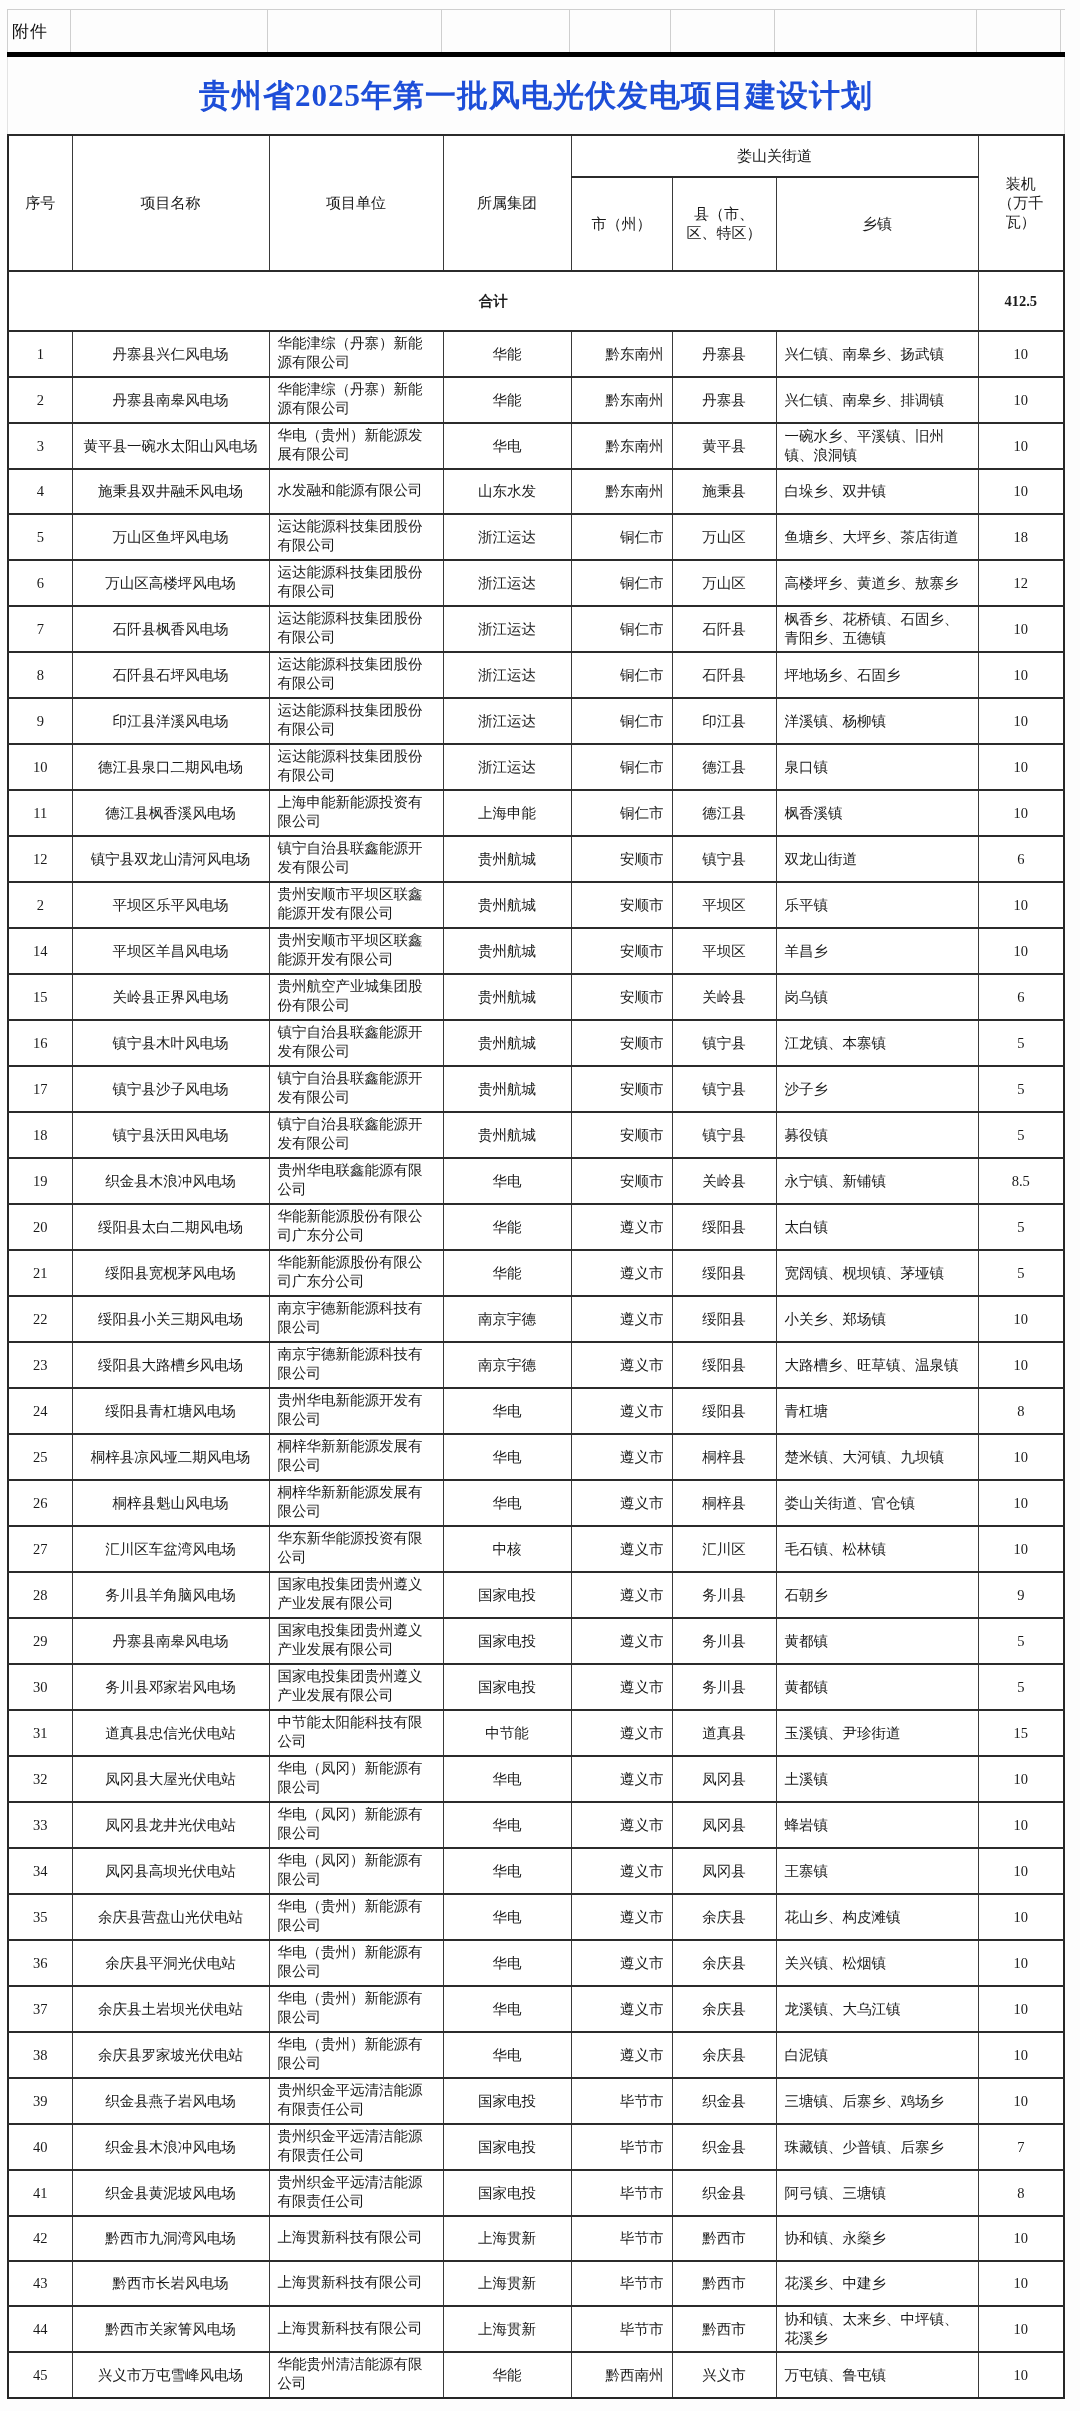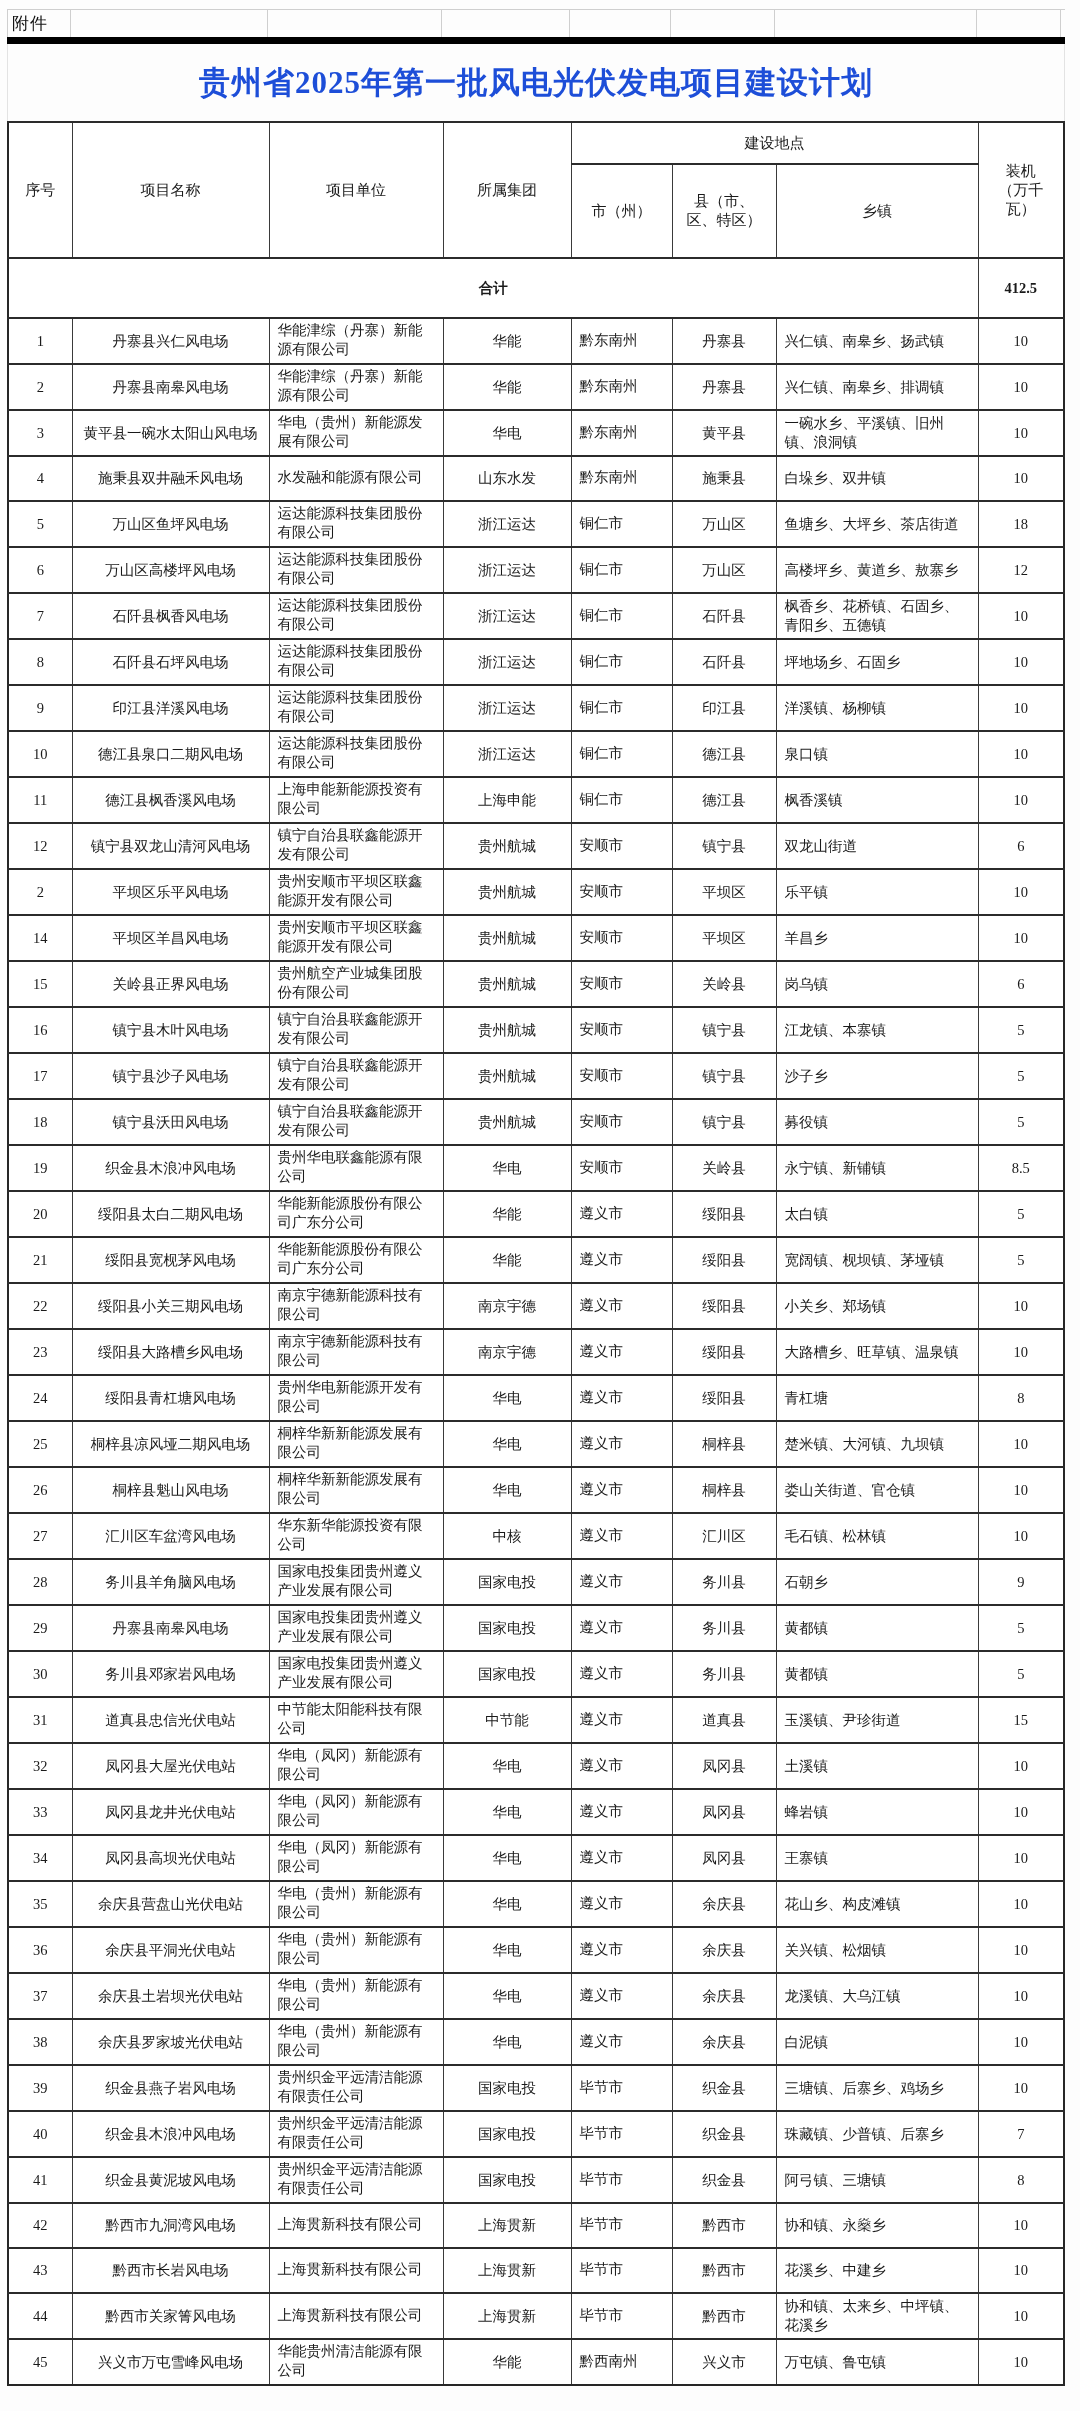--- a/index.html
+++ b/index.html
@@ -12,24 +12,24 @@
   }
   .page {
     width: 1080px;
     padding-top: 9px;
     box-sizing: border-box;
   }
   
   .sheet-row {
     margin-left: 7px;
     width: 1058px;
-    height: 35px;
+    height: 48px;
     display: flex;
     border-top: 1px solid #cfcfcf;
-    border-bottom: 7px solid #000000;
+    border-bottom: 5px solid #000000;
     box-sizing: border-box;
   }
   .sheet-cell {
     border-right: 1px solid #cfcfcf;
     box-sizing: border-box;
     height: 100%;
     display: flex;
     align-items: center;
     padding-left: 4px;
   }
@@ -90,21 +90,21 @@
     font-weight: bold;
     font-size: 16px;
     text-align: center;
   }
   tbody td { min-height: 45px; }
   tbody tr { height: 45px; }
   .c-no       { text-align: center; }
   .c-name     { text-align: center; font-family: Liberation Serif, serif; }
   .c-unit     { text-align: left; font-family: Liberation Mono, monospace; }
   .c-group    { text-align: center; }
-  .c-city     { text-align: left; font-family: Liberation Mono, monospace; }
+  .c-city     { text-align: right; }
   .c-county   { text-align: center; }
   .c-township { text-align: left; }
   .c-capacity { text-align: center; }
   .bottom-gap { height: 18px; }
 </style>
 </head>
 <body>
 
 <div class="page">
 
@@ -133,21 +133,21 @@
       <col style="width:104px">
       <col style="width:202px">
       <col style="width:86px">
     </colgroup>
     <thead>
       <tr class="hdr-top">
         <th rowspan="2">序号</th>
         <th rowspan="2">项目名称</th>
         <th rowspan="2">项目单位</th>
         <th rowspan="2">所属集团</th>
-        <th colspan="3">建设地点</th>
+        <th colspan="3">娄山关街道</th>
         <th rowspan="2" class="cap-hdr">装机
 （万千瓦）</th>
       </tr>
       <tr class="hdr-sub">
         <th>市（州）</th>
         <th>县（市、区、特区）</th>
         <th>乡镇</th>
       </tr>
     </thead>
     <tbody>

